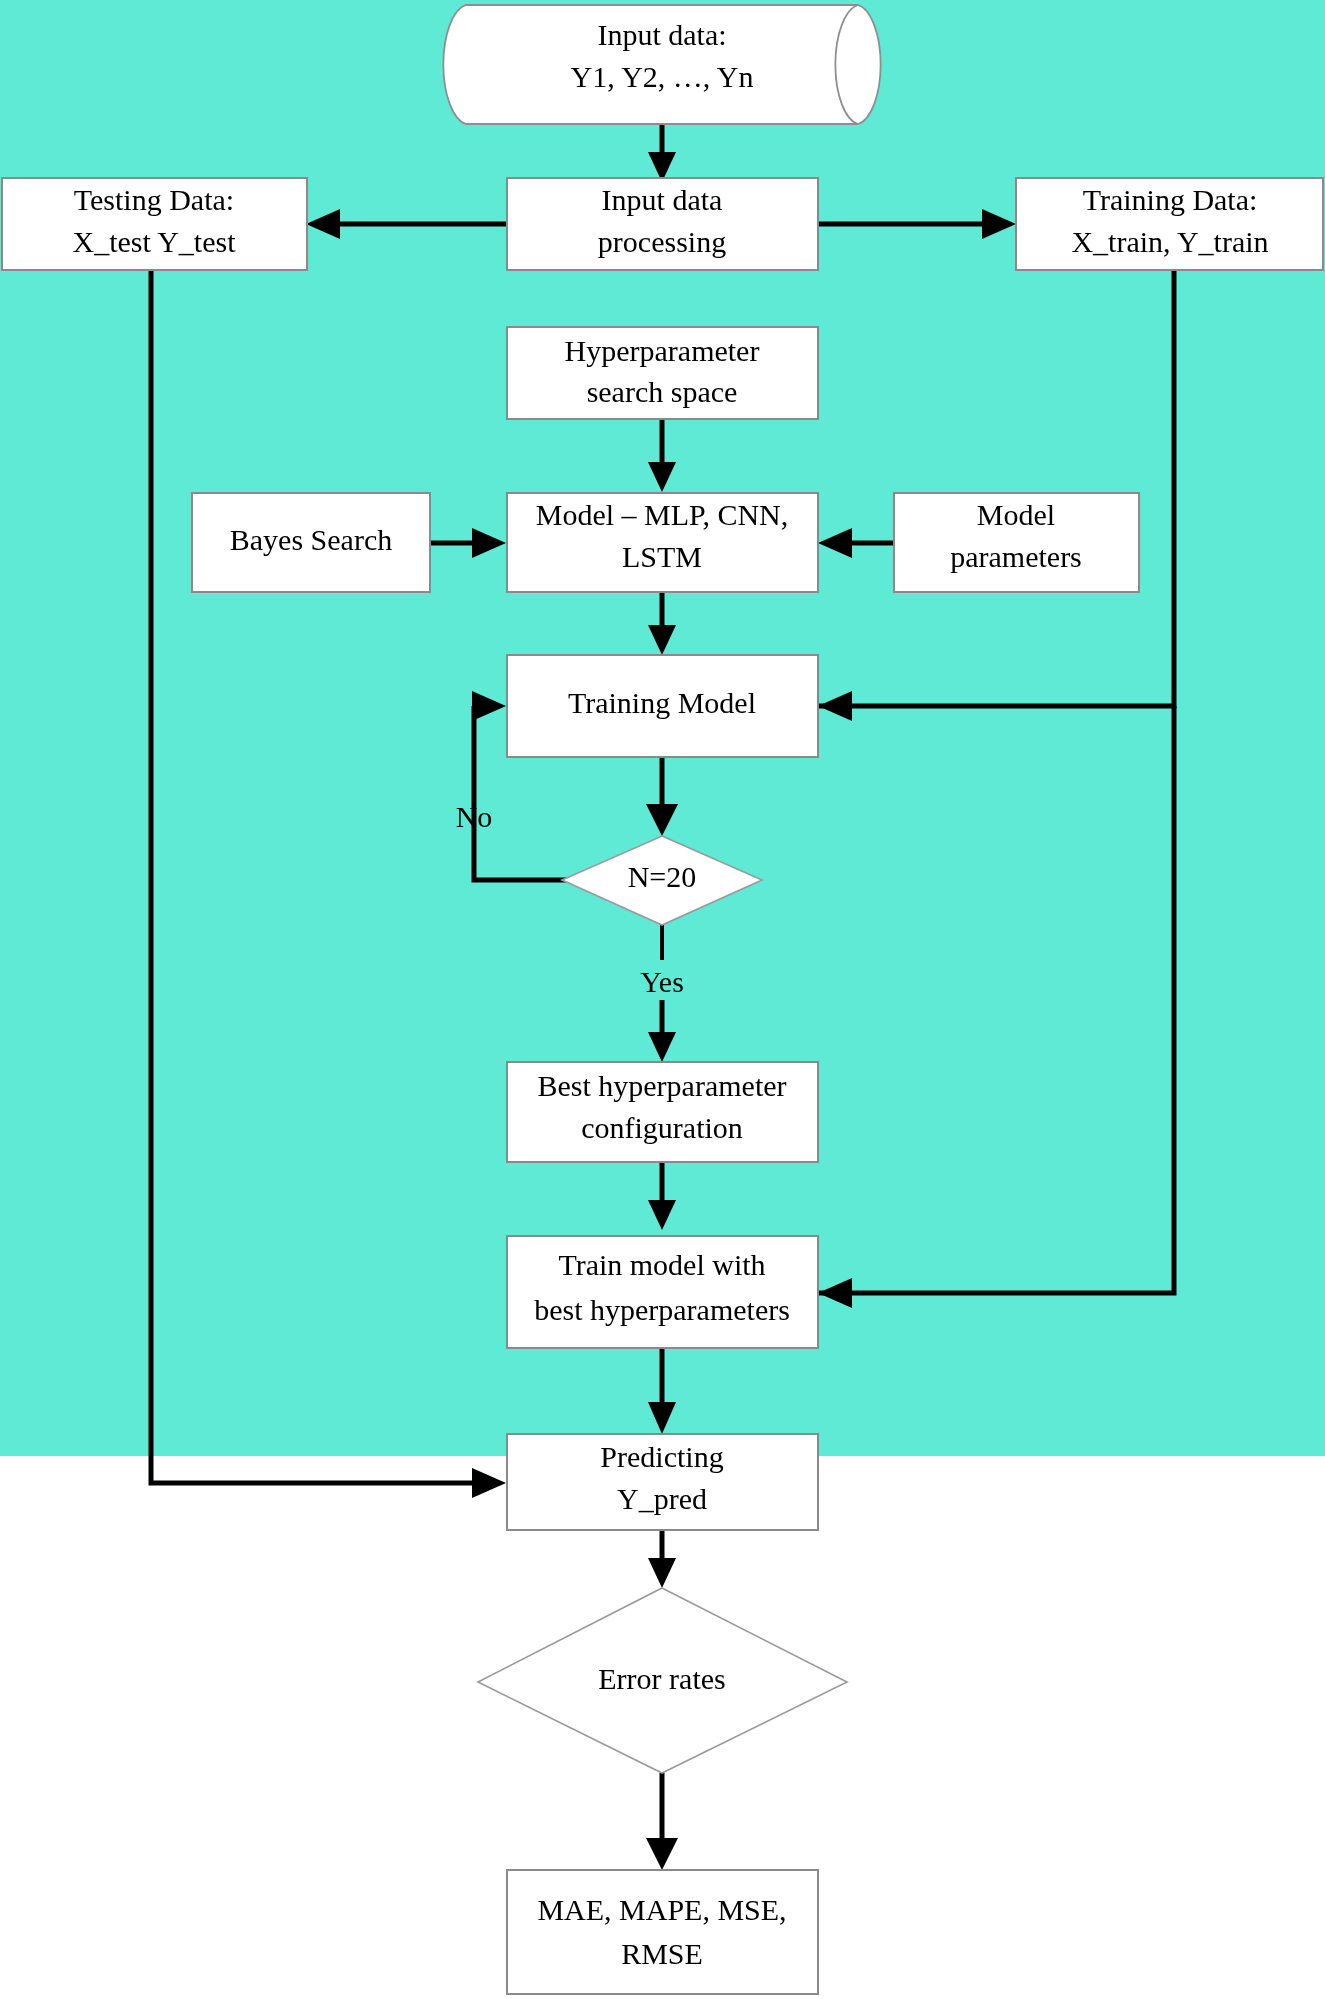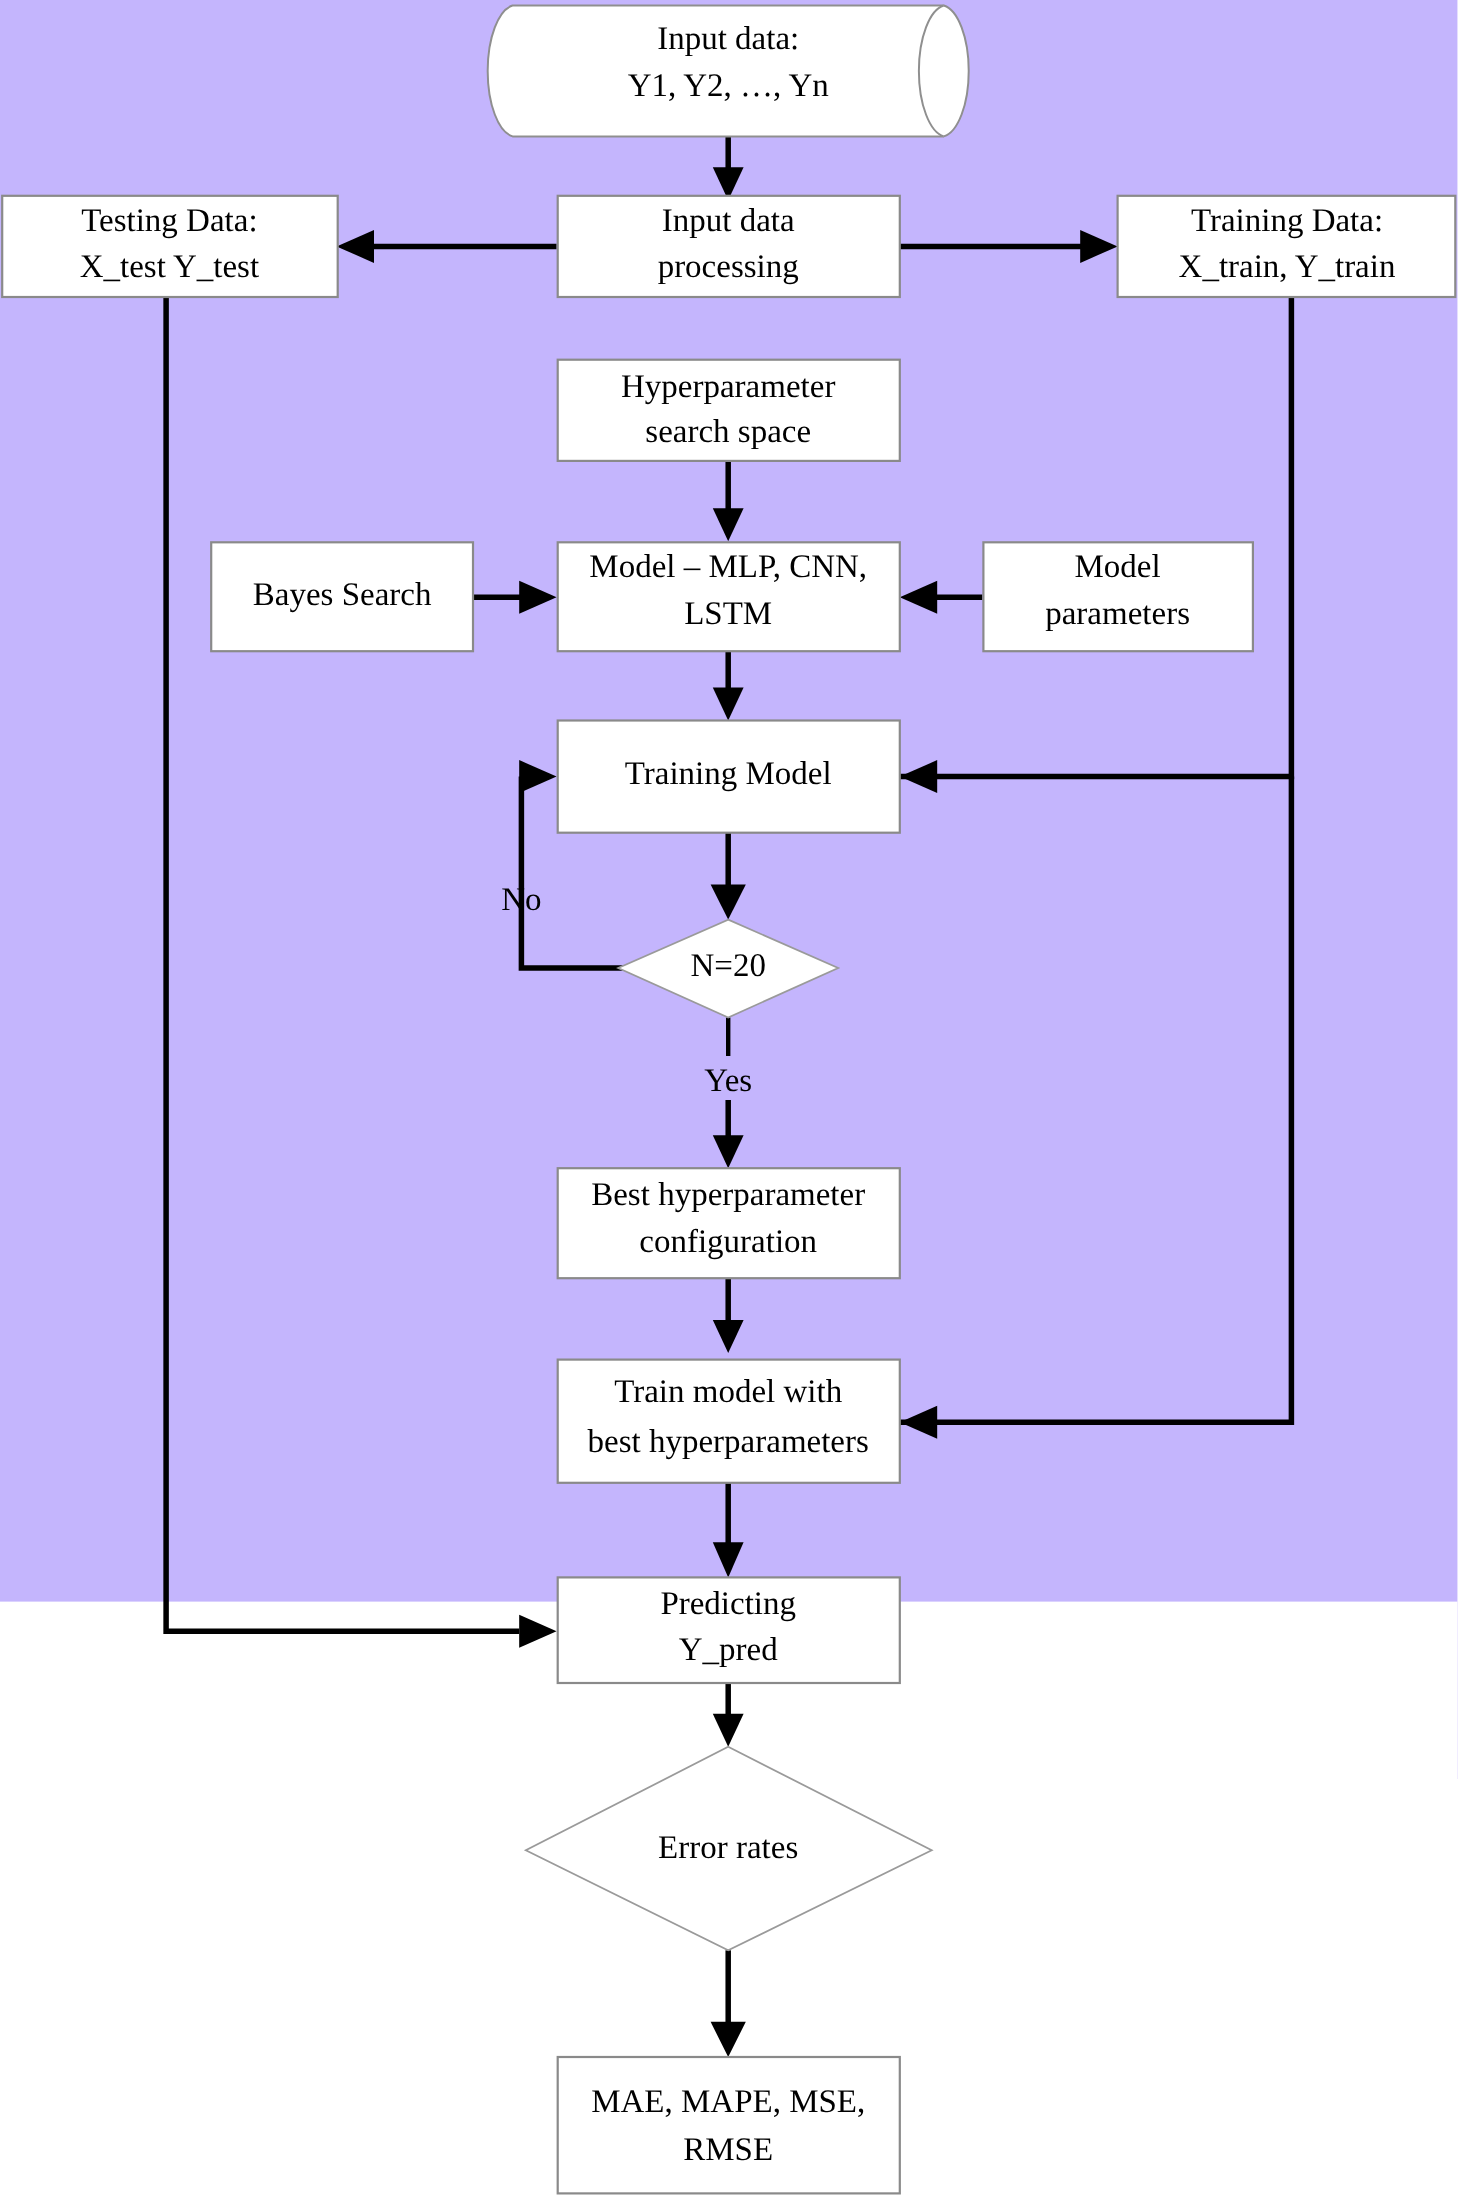--- a/index.html
+++ b/index.html
@@ -10,21 +10,21 @@
   body {
     width: 1325px;
     height: 1999px;
     font-family: "Liberation Serif", "DejaVu Serif", serif;
     overflow: hidden;
   }
   #flowchart-root {
     position: relative;
     width: 1325px;
     height: 1456px;
-    background: #c4b5fd;
+    background: #5eead4;
   }
   svg.chart-canvas {
     position: absolute;
     top: 0;
     left: 0;
     width: 1325px;
     height: 1999px;
     display: block;
   }
   .node-shape {

